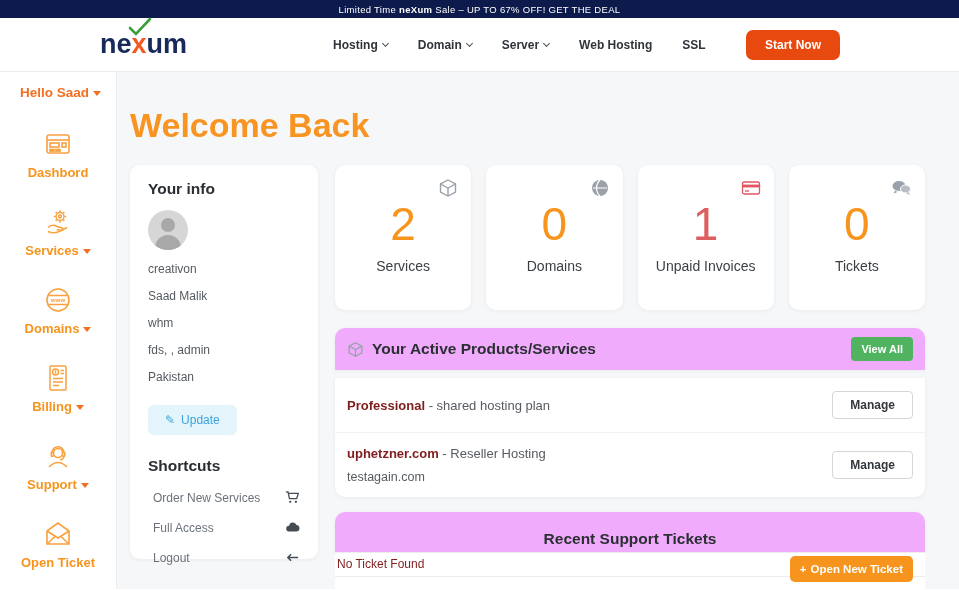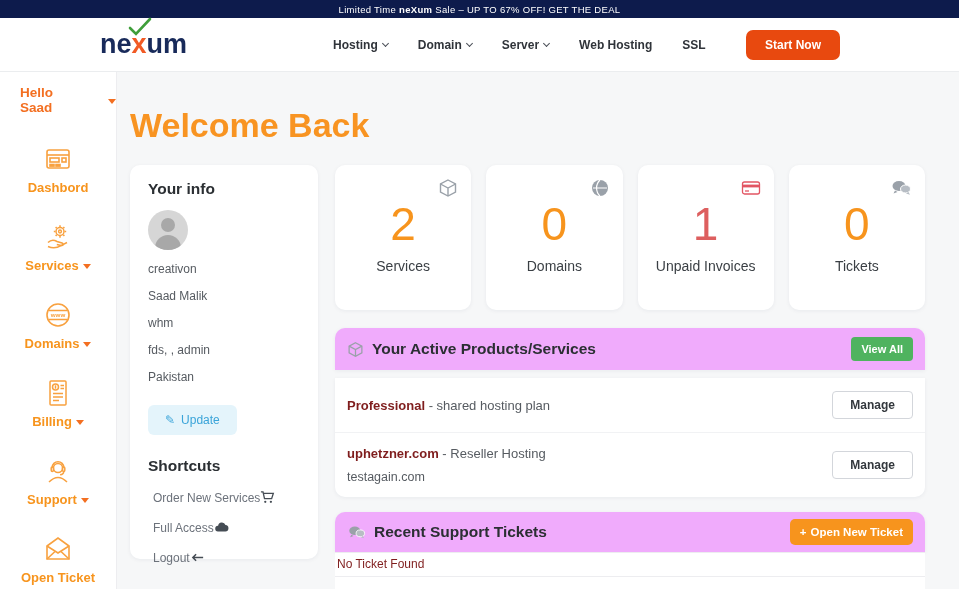--- a/index.html
+++ b/index.html
@@ -29,40 +29,40 @@
   .chev { width:5px; height:5px; border-right:1.4px solid #4a4f57; border-bottom:1.4px solid #4a4f57; transform:rotate(45deg); margin-top:-3px; }
   .cta-btn {
     margin-left:auto; margin-right:119px; background:#e8490f; color:#fff;
     font-family:"Liberation Sans", sans-serif;
     font-size:12px; font-weight:bold; border:none; border-radius:7px;
     padding:8px 19px; cursor:pointer;
   }
   
   .layout { display:flex; height:517px; }
   .sidebar { width:117px; background:#fff; border-right:1px solid #ededf0; flex-shrink:0; }
-  .greeting { color:#f36f21; font-weight:bold; font-size:13.5px; padding:13px 0 0 20px; display:flex; align-items:center; gap:19px; cursor:pointer; }
+  .greeting { color:#f36f21; font-weight:bold; font-size:13.5px; padding:13px 0 0 20px; display:flex; align-items:center; gap:4px; cursor:pointer; }
   .caret-dn { width:0; height:0; border-left:4px solid transparent; border-right:4px solid transparent; border-top:5px solid #f36f21; margin-top:2px; }
   .side-items { margin-top:28px; display:flex; flex-direction:column; align-items:center; }
   .side-item { display:flex; flex-direction:column; align-items:center; gap:5px; margin-bottom:26px; cursor:pointer; }
   .side-label { font-size:13px; font-weight:bold; color:#f7941d; display:flex; align-items:center; gap:4px; text-align:center; }
   
   .main { flex:1; background:#f6f7f8; padding-left:13px; overflow:hidden; }
   h1.page-title { color:#f89422; font-size:34px; font-weight:bold; margin:34px 0 0 0; }
   .content { display:flex; gap:17px; margin-top:20px; }
   .card { background:#fff; border-radius:10px; box-shadow:0 1px 4px rgba(25,30,60,.06); }
   
   .info-card { width:188px; padding:15px 18px 18px; height:394px; }
   .sec-title { font-size:15.5px; font-weight:bold; color:#2b2f33; }
   .avatar { width:40px; height:40px; border-radius:50%; background:#d6d6d6; margin:12px 0 10px; position:relative; overflow:hidden; }
   .avatar-head { position:absolute; width:14px; height:14px; border-radius:50%; background:#a8a8a8; left:13px; top:8px; }
   .avatar-body { position:absolute; width:26px; height:15px; border-radius:13px 13px 0 0; background:#a8a8a8; left:7px; top:25px; }
   .info-line { font-size:12px; color:#565b61; margin-bottom:8.5px; line-height:1.55; }
   .update-btn { margin-top:10px; background:#e4f4fb; color:#3aa4d9; font-size:12px; border:none; border-radius:6px; padding:8px 17px; display:inline-flex; align-items:center; gap:6px; cursor:pointer; font-family:"Liberation Sans", sans-serif; }
   .shortcuts-title { margin-top:22px; }
-  .shortcut { display:flex; align-items:center; margin-top:15px; font-size:12px; color:#6c727b; padding-left:5px; cursor:pointer; }
+  .shortcut { display:flex; justify-content:space-between; align-items:center; margin-top:15px; font-size:12px; color:#6c727b; padding-left:5px; cursor:pointer; }
   
   .cards-col { flex:1; margin-right:34px; }
   .stats { display:flex; gap:15px; }
   .stat-card { flex:1; height:145px; position:relative; display:flex; flex-direction:column; align-items:center; justify-content:center; cursor:pointer; }
   .stat-icon { position:absolute; top:13px; right:13px; }
   .stat-value { font-size:46px; line-height:1; color:#f7941d; }
   .stat-card:nth-child(3) .stat-value { color:#dd5f5f; }
   .stat-label { font-size:14px; color:#3a3f44; margin-top:11px; }
   
   .panel { margin-top:18px; }
@@ -312,21 +312,21 @@
               <span class="product-text">
                 <span class="product-name">uphetzner.com</span><span> - </span><span>Reseller Hosting</span>
                 <div class="product-extra">testagain.com</div>
               </span>
               <button class="manage-btn">Manage</button>
             </div>
           </div>
         </div>
 
         <div class="panel tickets-panel" style="margin-top:15px;">
-          <div class="panel-header" style="border-radius:10px 10px 0 0;">
+          <div class="panel-header" style="border-radius:10px 10px 0 0;flex-direction:column;">
             <svg width="19" height="17" viewBox="0 0 22 20">
               <ellipse cx="9" cy="8" rx="6.5" ry="5" fill="#9aa1a9"></ellipse>
               <path d="M5,12.5 l-1.5,3 l4,-1.5 z" fill="#9aa1a9"></path>
               <ellipse cx="15.5" cy="11" rx="5" ry="4" fill="#b7bdc4" stroke="#ffffff" stroke-width="1"></ellipse>
               <path d="M18.5,14 l1.5,2.8 l-4,-1.2 z" fill="#b7bdc4"></path>
             </svg>
             <span class="panel-title">Recent Support Tickets</span>
             <button class="open-ticket-btn">
               <span>+</span>
               <span>Open New Ticket</span>

